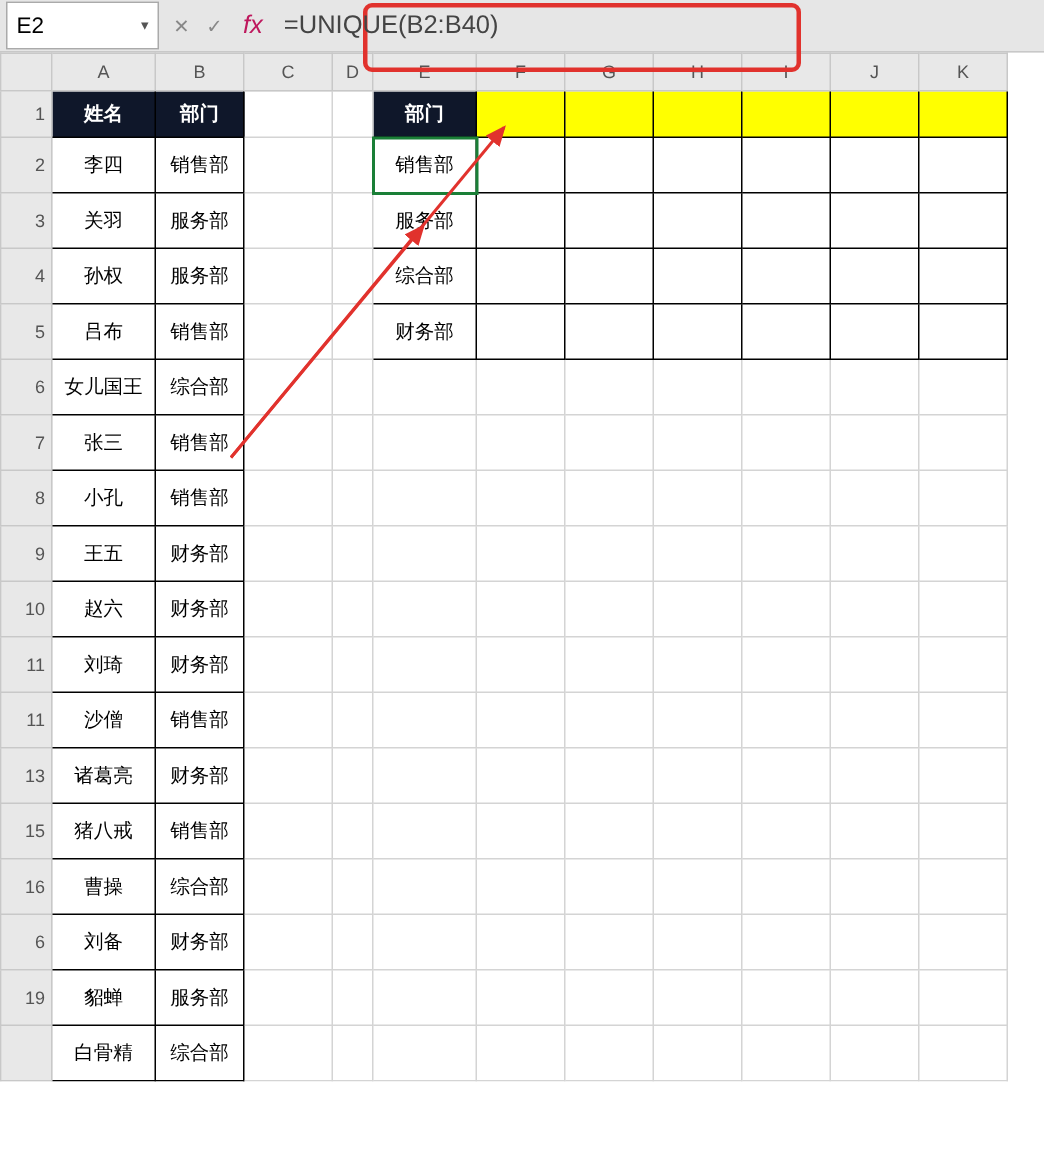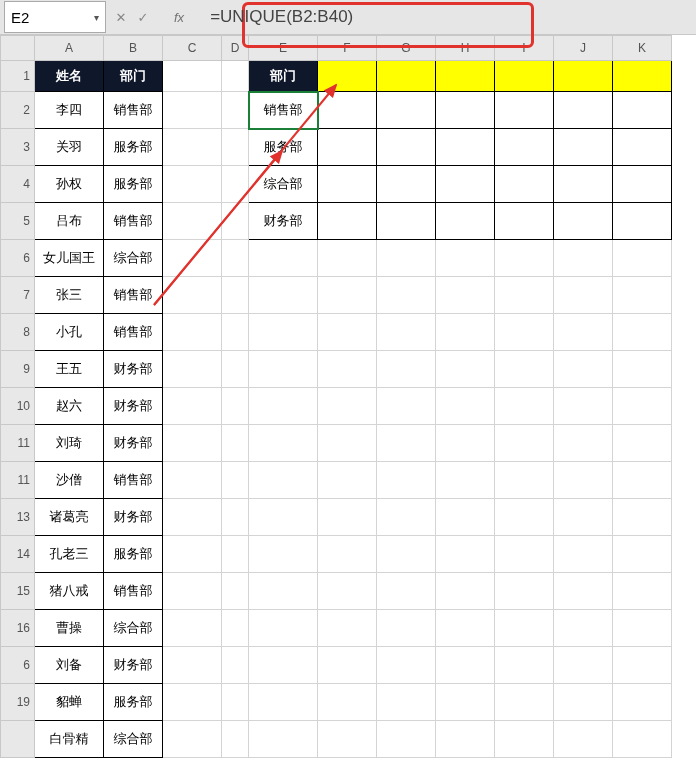--- a/index.html
+++ b/index.html
@@ -1,20 +1,20 @@
 <!DOCTYPE html>
 <html><head>
 <meta charset="utf-8">
 <style>
 body{margin:0;font-family:"Microsoft YaHei",Arial,sans-serif;font-size:13px;background:#fff;color:#000;position:relative;overflow:hidden}
 .fbar{display:flex;align-items:center;height:34px;background:#e6e6e6;border-bottom:1px solid #c8c8c8}
 .nb{width:88px;height:26px;margin:0 4px;background:#fff;border:1px solid #aaa;padding:2px 6px;font-size:15px;display:flex;align-items:center}
 .nb .dd{margin-left:auto;color:#555;font-size:10px}
 .ic{width:22px;height:22px;display:flex;align-items:center;justify-content:center;color:#888}
-.fx{font-style:italic;font-size:13px;color:#737373;margin:0 20px}
+.fx{font-style:italic;font-size:17px;color:#be185d;margin:0 8px}
 .ftxt{font-size:17px;color:#444;padding-left:6px;position:relative;z-index:5}
 .box{position:absolute;top:2px;left:242px;width:286px;height:40px;border:3px solid #e1322d;border-radius:6px;z-index:4}
 .sheet{position:relative}
 table{border-collapse:collapse;table-layout:fixed}
 th.rh{width:28px;background:#e8e8e8;border:1px solid #c8c8c8;font-weight:normal;color:#555;font-size:12px;text-align:right;padding-right:4px}
 th.ch{height:22px;background:#e8e8e8;border:1px solid #c8c8c8;font-weight:normal;color:#555;font-size:12px}
 th.corner{width:28px;background:#e8e8e8;border:1px solid #c8c8c8}
 td{border:1px solid #d4d4d4;height:36px;text-align:center;padding:0}
 tr.r1 td{height:30px}
 .wA{width:66px}.wB{width:56px}.wC{width:56px}.wD{width:24px}.wE{width:66px}.wN{width:56px}
@@ -241,34 +241,20 @@
           <td></td>
           <td></td>
           <td></td>
           <td></td>
           <td></td>
           <td></td>
           <td></td>
           <td></td>
         </tr>
 <tr>
-          <th class="rh">14</th>
-          <td class="bb">孔老三</td>
-          <td class="bb">服务部</td>
-          <td></td>
-          <td></td>
-          <td></td>
-          <td></td>
-          <td></td>
-          <td></td>
-          <td></td>
-          <td></td>
-          <td></td>
-        </tr>
-<tr>
           <th class="rh">15</th>
           <td class="bb">猪八戒</td>
           <td class="bb">销售部</td>
           <td></td>
           <td></td>
           <td></td>
           <td></td>
           <td></td>
           <td></td>
           <td></td>

